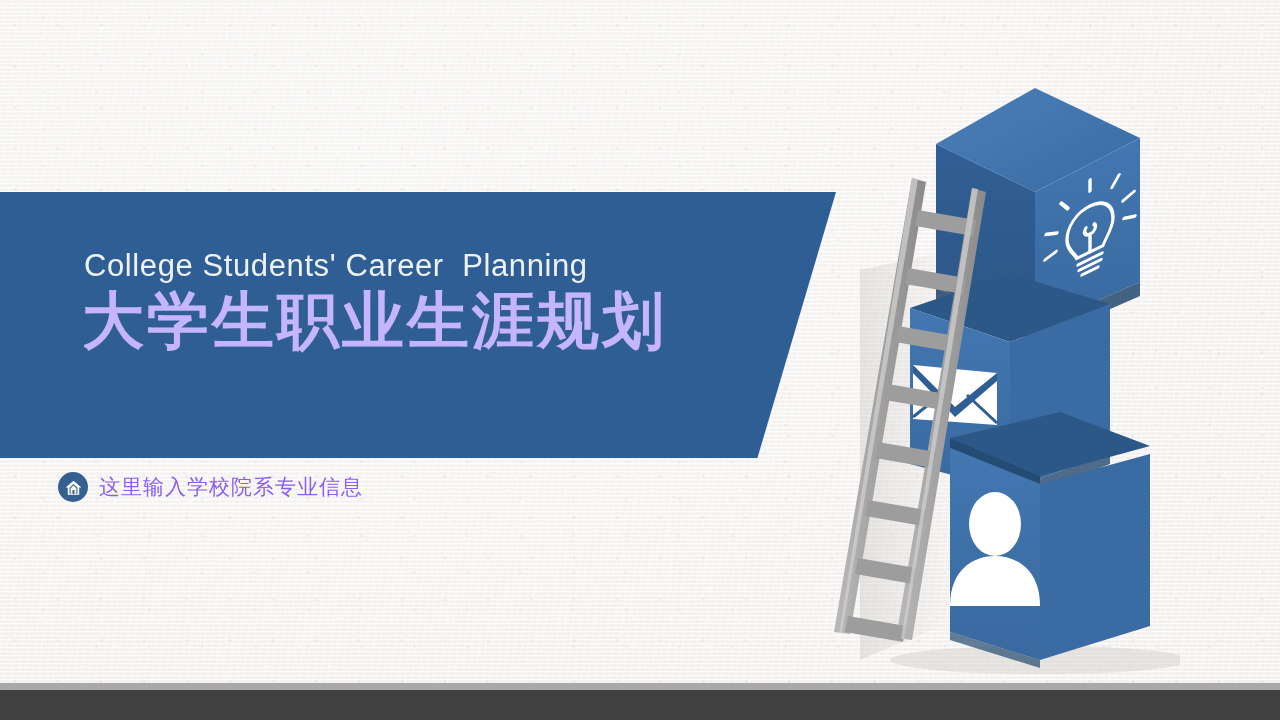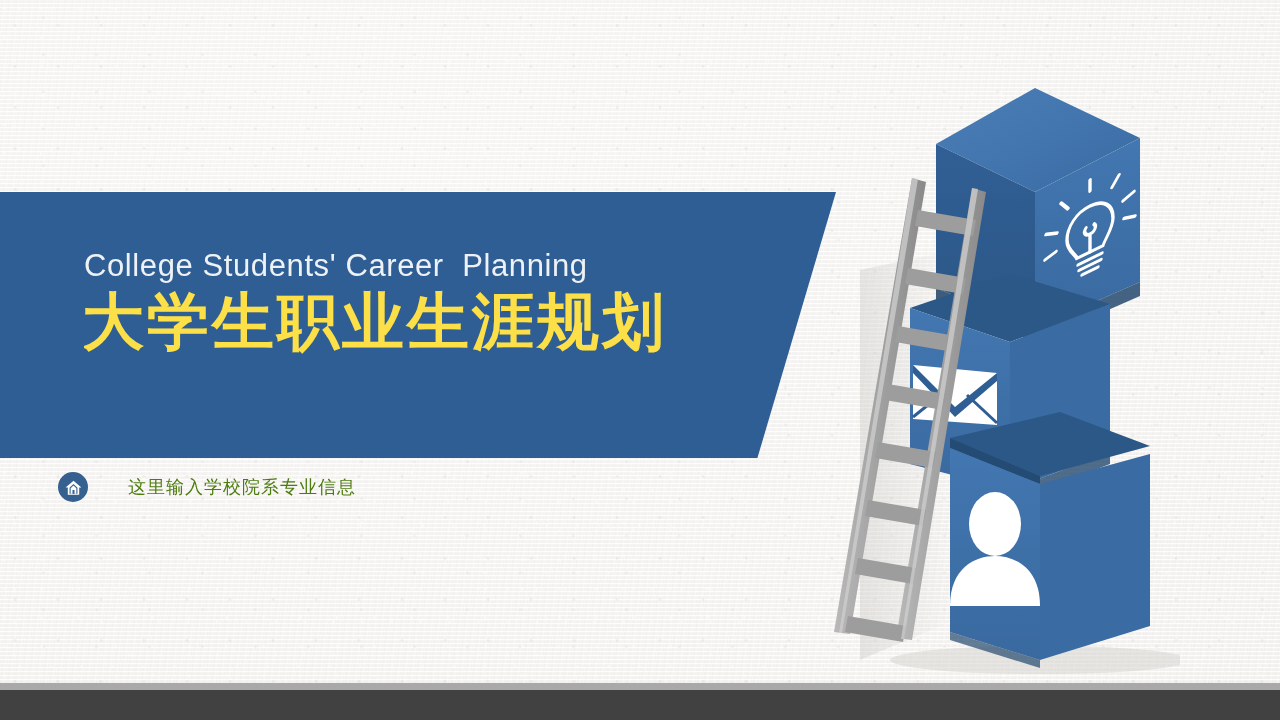--- a/index.html
+++ b/index.html
@@ -73,26 +73,27 @@
     color: #eef2f6;
     font-size: 31px;
     font-weight: 400;
     letter-spacing: 0.6px;
     white-space: pre;
   }
   .title-cn {
     position: absolute;
     top: 97px;
     left: -2px;
-    color: #fde047;
+    color: #c4b5fd;
     font-size: 62px;
     font-weight: 700;
     letter-spacing: 3px;
     white-space: pre;
     line-height: 1.05;
+    font-family: Liberation Serif, serif;
   }
 
   
   .footer-line {
     position: absolute;
     left: 58px;
     top: 472px;
     display: flex;
     align-items: center;
     gap: 11px;
@@ -102,25 +103,24 @@
     height: 30px;
     border-radius: 50%;
     background: #35608f;
     display: flex;
     align-items: center;
     justify-content: center;
     flex: 0 0 auto;
   }
   .home-badge svg { display: block; }
   .footer-text {
-    color: #4d7c0f;
-    font-size: 18px;
+    color: #8b5cf6;
+    font-size: 21px;
     letter-spacing: 1px;
     white-space: pre;
-    margin-left: 29px;
   }
 
   
   .bar-light {
     position: absolute;
     left: 0;
     bottom: 30px;
     width: 100%;
     height: 7px;
     background: #a9a9a9;

